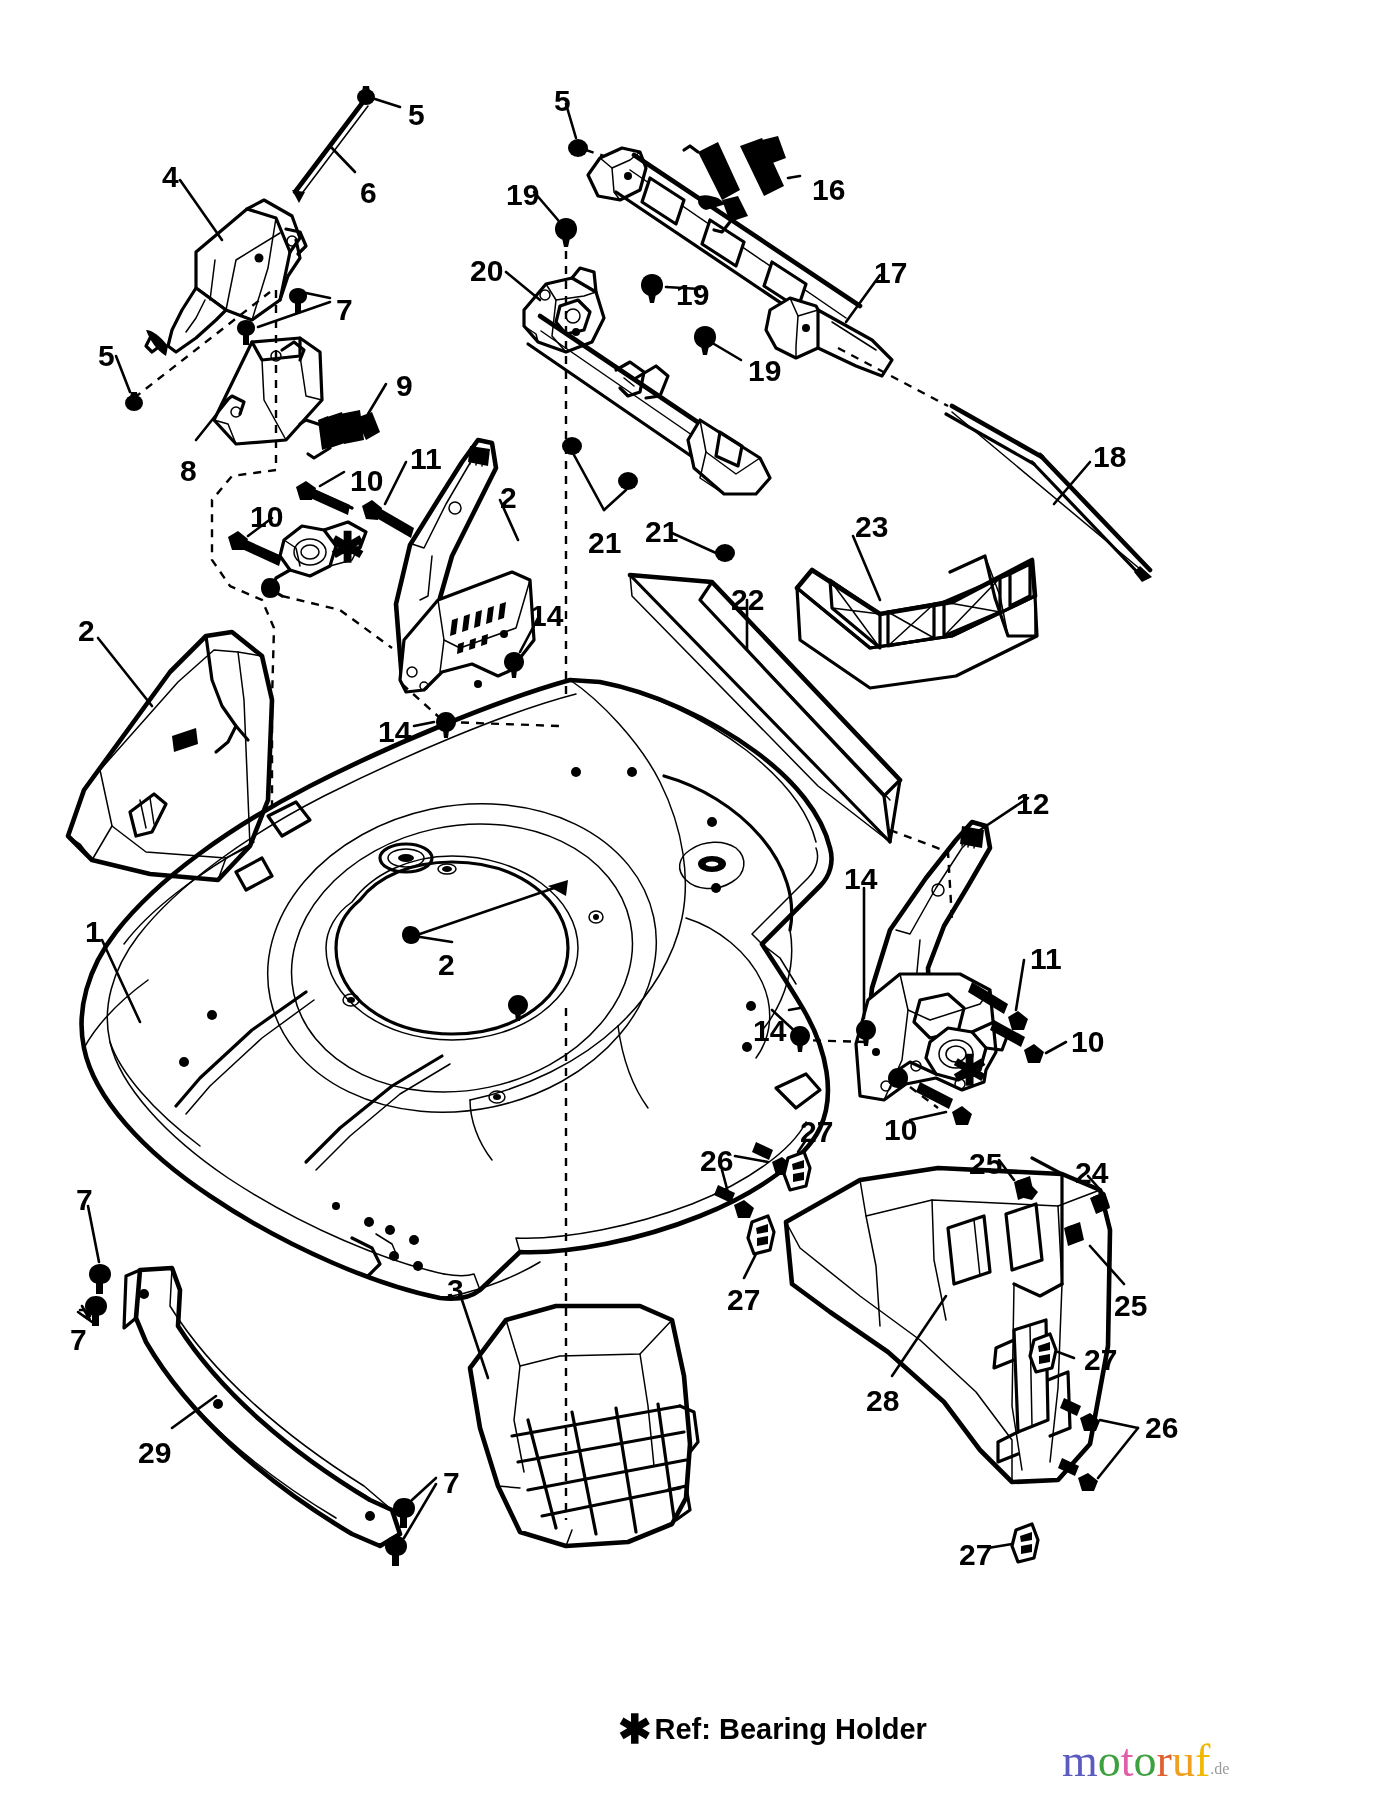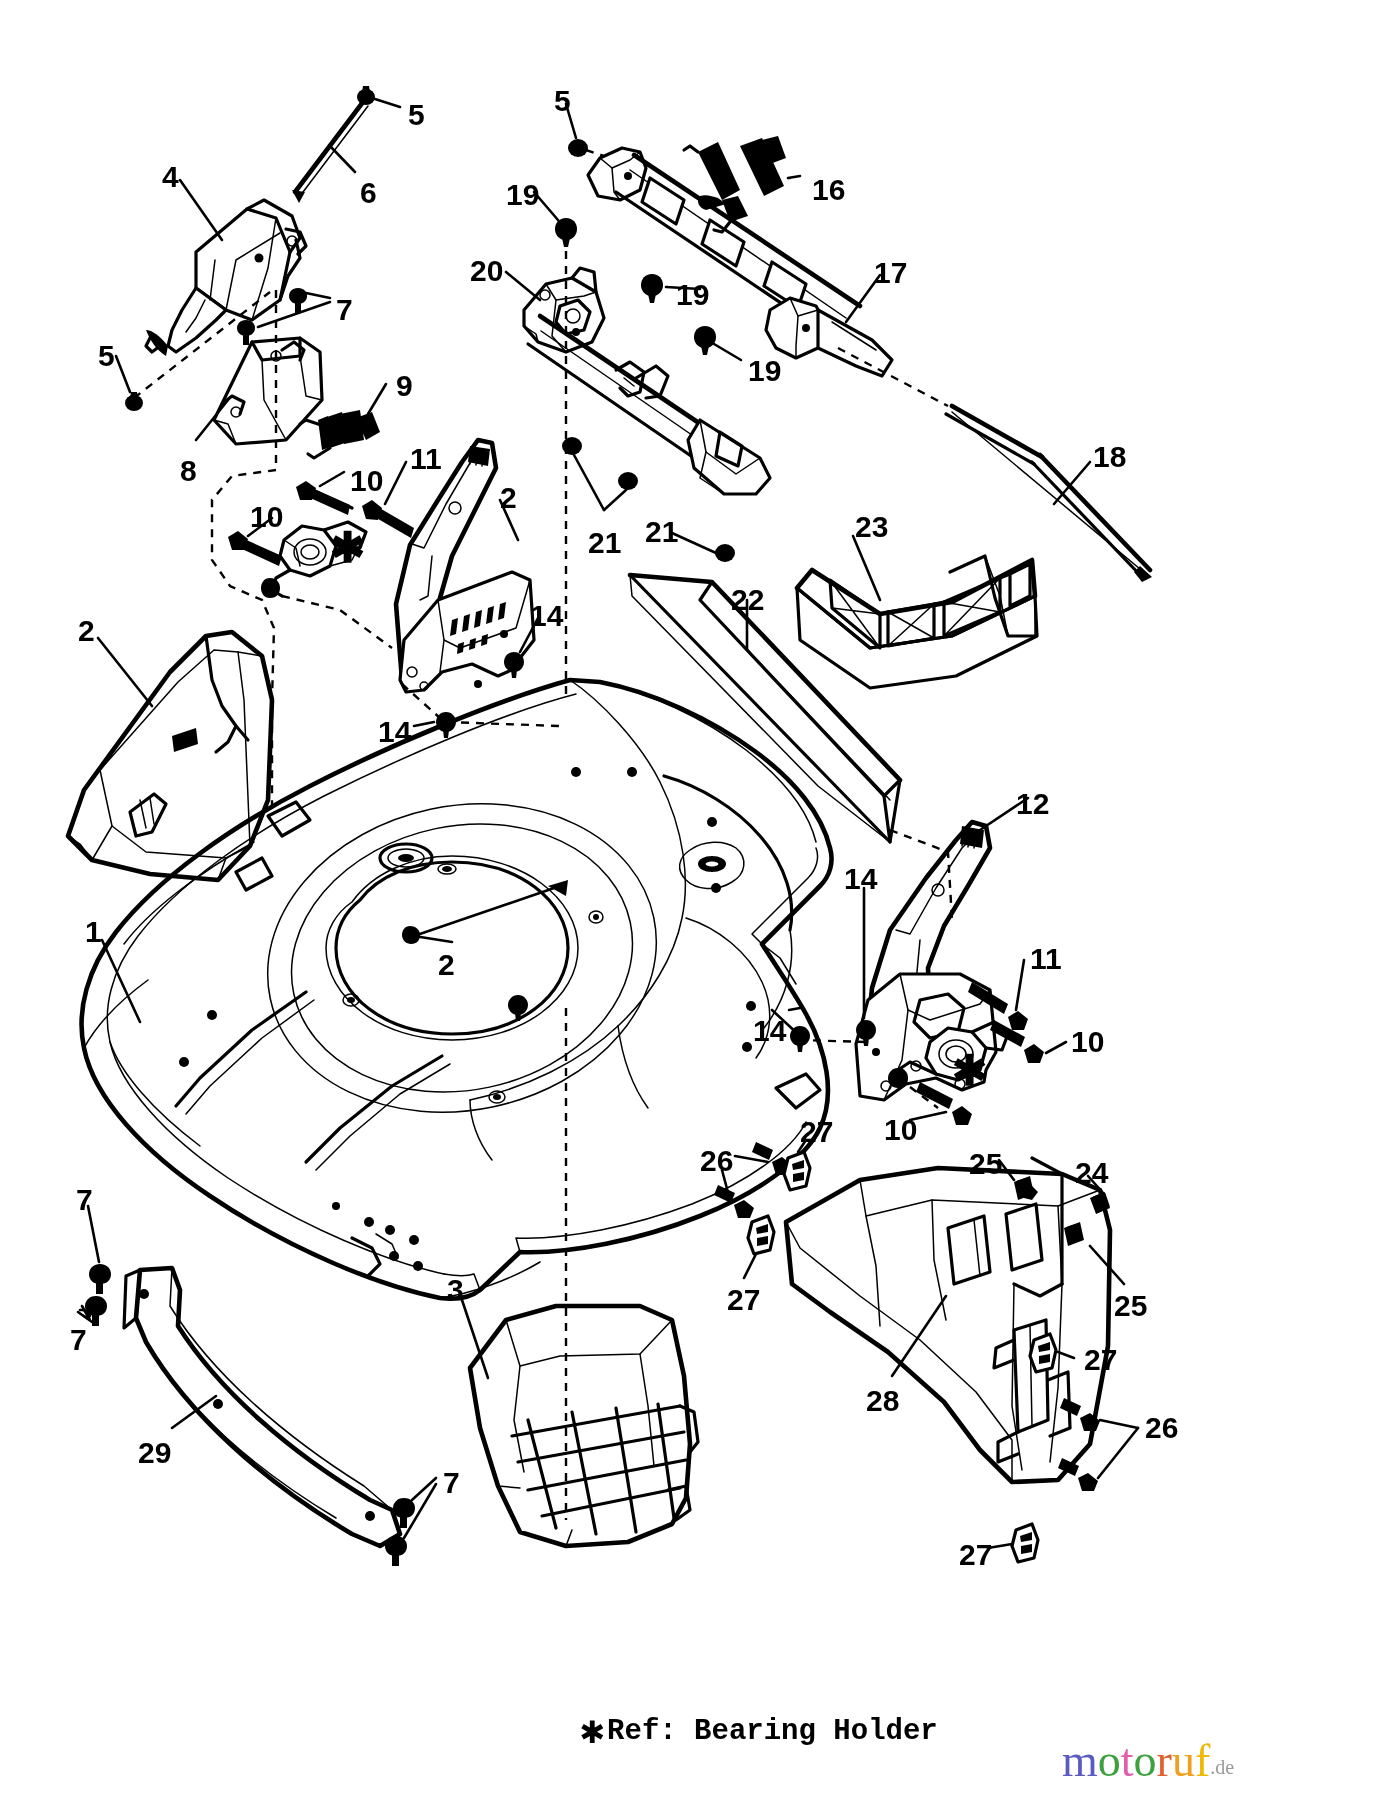--- a/index.html
+++ b/index.html
@@ -33,21 +33,21 @@
   .footnote .star{font-size:40px;vertical-align:-4px;margin-right:3px;}
   #watermark{
     position:absolute;
     left:1062px;top:1734px;
     font-family:"Liberation Serif", serif;
     font-size:46px;
     letter-spacing:0px;
     white-space:nowrap;
     user-select:none;
   }
-  #watermark .sfx{font-size:20px;vertical-align:2px;}
+  #watermark .sfx{font-size:16px;vertical-align:2px;}
 </style>
 </head>
 <body>
 
 <div id="sheet">
 
   <svg id="art" viewBox="0 0 1389 1800" xmlns="http://www.w3.org/2000/svg">
     <defs>
       <style>
         .o{fill:none;stroke:#000;stroke-width:3.2;stroke-linejoin:round;stroke-linecap:round;}
@@ -731,19 +731,19 @@
   <div class="callout" style="left:1084px;top:1345px;">27</div>
   <div class="callout" style="left:866px;top:1386px;">28</div>
   <div class="callout" style="left:138px;top:1438px;">29</div>
   <div class="callout" style="left:1145px;top:1413px;">26</div>
   <div class="callout" style="left:443px;top:1468px;">7</div>
   <div class="callout" style="left:959px;top:1540px;">27</div>
 
   <div class="callout" style="left:330px;top:527px;font-size:42px;">✱</div>
   <div class="callout" style="left:952px;top:1050px;font-size:42px;">✱</div>
 
-  <div class="footnote" style="left:580px;top:1706px;font-family:Liberation Mono, monospace;"><span class="star">✱</span><span>Ref: Bearing Holder</span></div>
+  <div class="footnote" style="left:618px;top:1706px;"><span class="star">✱</span><span>Ref: Bearing Holder</span></div>
 
   <div id="watermark">
     <span style="color:#5a5ac0">m</span><span style="color:#3fa040">o</span><span style="color:#e05fa8">t</span><span style="color:#3fa040">o</span><span style="color:#e06030">r</span><span style="color:#f0a020">u</span><span style="color:#f0b800">f</span><span class="sfx" style="color:#9a9a9a">.de</span>
   </div>
 
 </div>
 
 </body></html>

